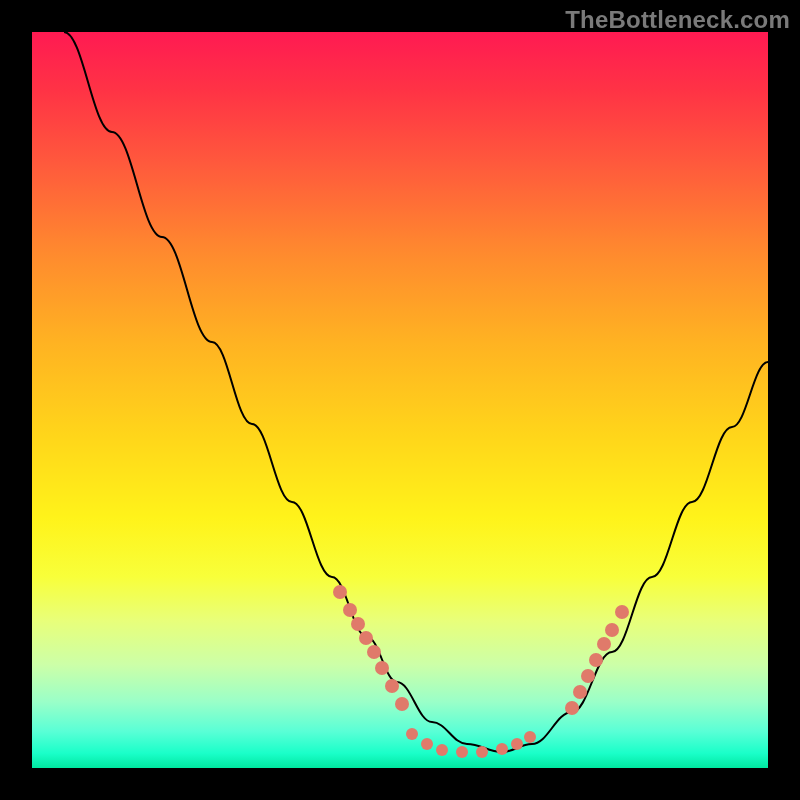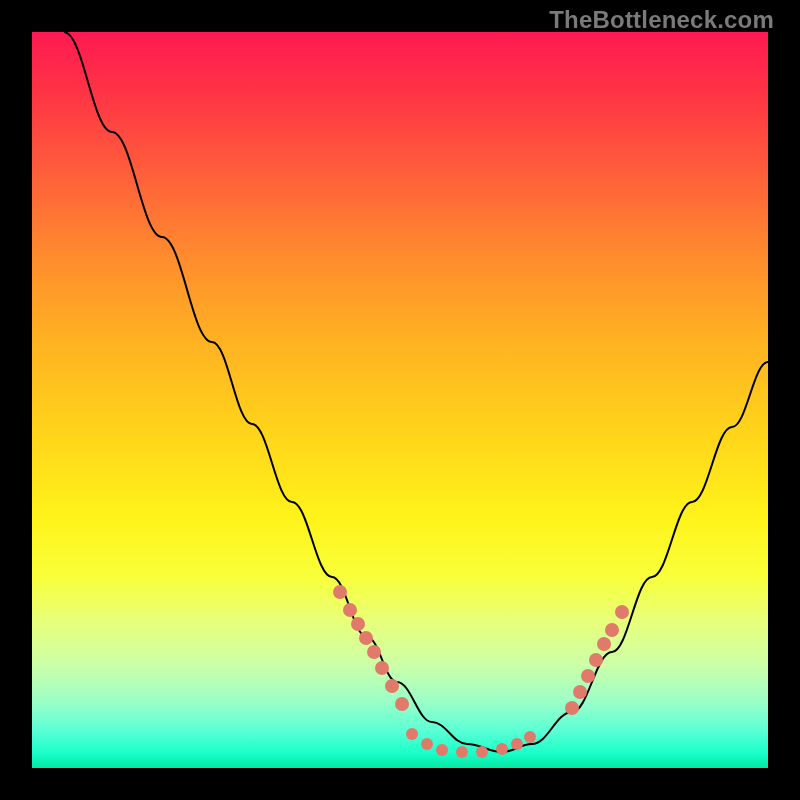--- a/index.html
+++ b/index.html
@@ -38,21 +38,21 @@
     position: absolute;
     left: 0; top: 0;
     width: 100%;
     height: 100%;
   }
   .curve { fill: none; stroke: #000; stroke-width: 2; }
   .dot { fill: #e07a6a; }
   .watermark {
     position: absolute;
     top: 6px;
-    right: 26px;
+    right: 10px;
     font-family: Arial, Helvetica, sans-serif;
     font-size: 24px;
     font-weight: 600;
     color: #7a7a7a;
     letter-spacing: 0.2px;
     text-align: right;
   }
 </style>
 </head>
 <body>

